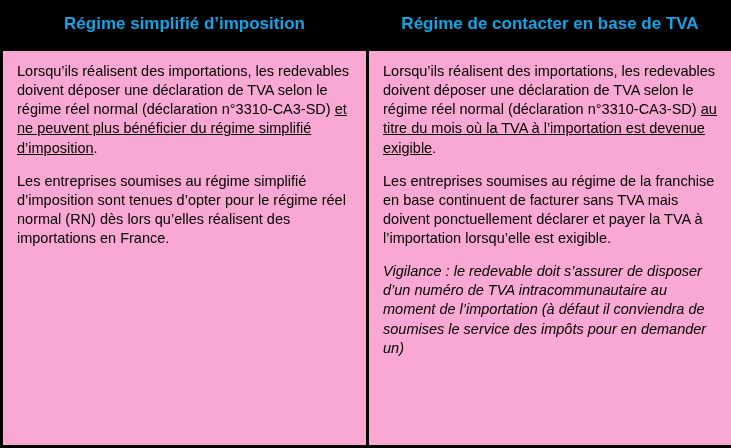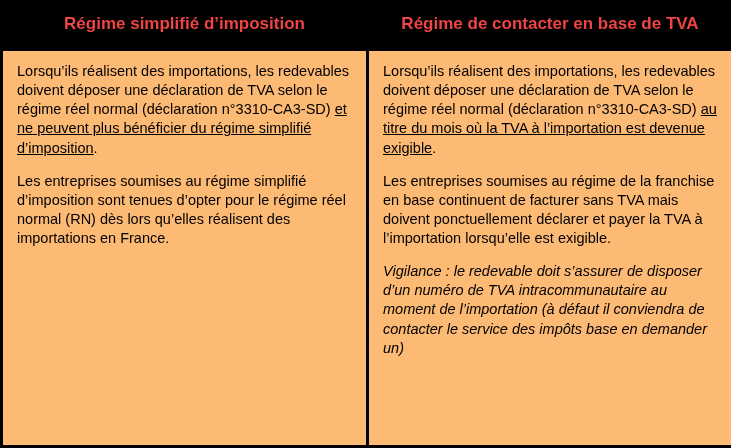--- a/index.html
+++ b/index.html
@@ -26,31 +26,31 @@
     table-layout: fixed;
   }
   table.comparison th,
   table.comparison td {
     border: 3px solid #000000;
     vertical-align: top;
     box-sizing: border-box;
   }
   table.comparison th {
     background: #000000;
-    color: #ef4444;
+    color: #0ea5e9;
     font-size: 17px;
     font-weight: bold;
     text-align: center;
     padding: 8px 10px 10px 10px;
     line-height: 1.22;
     height: 48px;
     vertical-align: middle;
   }
   table.comparison td {
-    background: #fdba74;
+    background: #f9a8d4;
     color: #000000;
     font-size: 14.5px;
     line-height: 1.32;
     padding: 11px 8px 12px 14px;
   }
   td .para {
     margin: 0 0 14px 0;
   }
   td .para:last-child {
     margin-bottom: 0;
@@ -80,18 +80,18 @@
     </thead>
     <tbody>
       <tr>
         <td class="col-left">
           <p class="para"><span>Lorsqu’ils réalisent des importations, les redevables doivent déposer une déclaration de TVA selon le régime réel normal (déclaration n°3310-CA3-SD) </span><span class="u">et ne peuvent plus bénéficier du régime simplifié d’imposition</span><span>.</span></p>
           <p class="para bold">Les entreprises soumises au régime simplifié d’imposition sont tenues d’opter pour le régime réel normal (RN) dès lors qu’elles réalisent des importations en France.</p>
         </td>
         <td class="col-right">
           <p class="para"><span>Lorsqu’ils réalisent des importations, les redevables doivent déposer une déclaration de TVA selon le régime réel normal (déclaration n°3310-CA3-SD) </span><span class="u">au titre du mois où la TVA à l’importation est devenue exigible</span><span>.</span></p>
           <p class="para bold">Les entreprises soumises au régime de la franchise en base continuent de facturer sans TVA mais doivent ponctuellement déclarer et payer la TVA à l’importation lorsqu’elle est exigible.</p>
-          <p class="para italic">Vigilance : le redevable doit s’assurer de disposer d’un numéro de TVA intracommunautaire au moment de l’importation (à défaut il conviendra de contacter le service des impôts base en demander un)</p>
+          <p class="para italic">Vigilance : le redevable doit s’assurer de disposer d’un numéro de TVA intracommunautaire au moment de l’importation (à défaut il conviendra de soumises le service des impôts pour en demander un)</p>
         </td>
       </tr>
     </tbody>
   </table>
 </div>
 
 </body></html>

